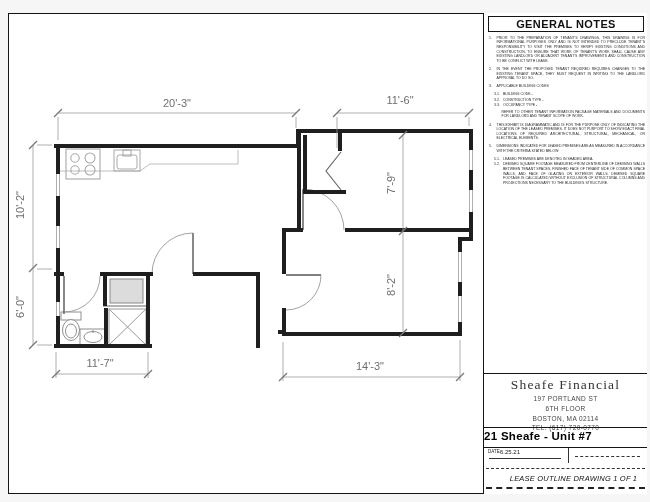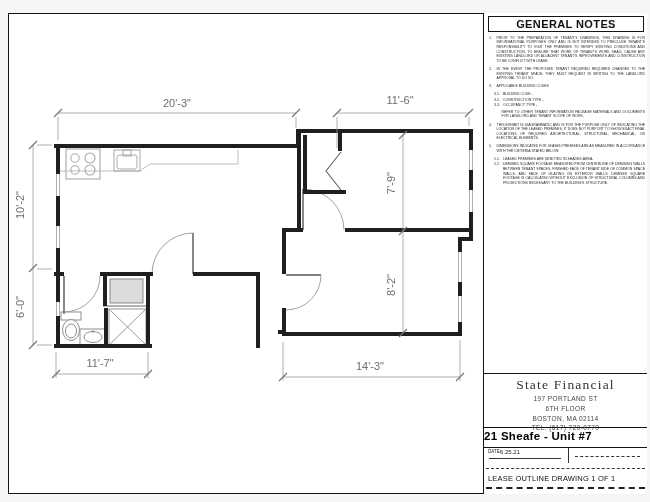--- a/index.html
+++ b/index.html
@@ -46,22 +46,22 @@
     font-size:11.5px;font-weight:bold;color:#000;letter-spacing:.3px;
   }
   .daterow{position:absolute;left:3px;top:435px;height:16px;right:3px;}
   .datelabel{position:absolute;left:1px;top:1px;font-size:4.5px;color:#222;}
   .dateval{position:absolute;left:13px;top:1px;font-size:6px;color:#222;}
   .dateline{position:absolute;left:2px;top:10px;width:72px;border-top:.8px solid #333;}
   .datediv{position:absolute;left:81px;top:0;height:15px;border-left:1px solid #333;}
   .dashes-right{position:absolute;left:88px;right:4px;top:8px;border-top:1.6px dashed #333;}
   .dashes-full{position:absolute;left:2px;right:2px;top:455px;border-top:1.6px dashed #333;}
   .sheettitle{
-    position:absolute;left:4px;right:0;top:461px;text-align:left;
-    font-size:7.5px;color:#111;letter-spacing:.2px;
+    position:absolute;left:16px;right:0;top:461px;text-align:center;
+    font-size:7.5px;color:#111;letter-spacing:.2px;font-style:italic;
   }
   .dashes-bottom{position:absolute;left:2px;right:2px;top:474px;border-top:2.5px dashed #222;}
 </style>
 </head>
 <body>
 
 <div class="sheet"></div>
 
 <svg class="plan-svg" viewBox="0 0 650 502">
 
@@ -251,21 +251,21 @@
         </div>
       <div class="note sub">
           <span class="n">5.2.</span>
           <span>DEMISED SQUARE FOOTAGE MEASURED FROM CENTERLINE OF DEMISING WALLS BETWEEN TENANT SPACES, FINISHED FACE OF TENANT SIDE OF COMMON SPACE WALLS, AND FACE OF GLAZING ON EXTERIOR WALLS. DEMISED SQUARE FOOTAGE IS CALCULATED WITHOUT EXCLUSION OF STRUCTURAL COLUMNS AND PROJECTIONS NECESSARY TO THE BUILDING'S STRUCTURE.</span>
         </div>
     </div>
   </div>
 
   <div class="tb-divider" style="top:360px"></div>
 
-  <div class="company">State Financial</div>
+  <div class="company">Sheafe Financial</div>
   <div class="address">
     <div>197 PORTLAND ST</div>
     <div>6TH FLOOR</div>
     <div>BOSTON, MA 02114</div>
     <div>TEL. (617) 720-0770</div>
   </div>
 
   <div class="tb-divider" style="top:414px"></div>
   <div class="unitname">21 Sheafe - Unit #7</div>
   <div class="tb-divider" style="top:434px"></div>

